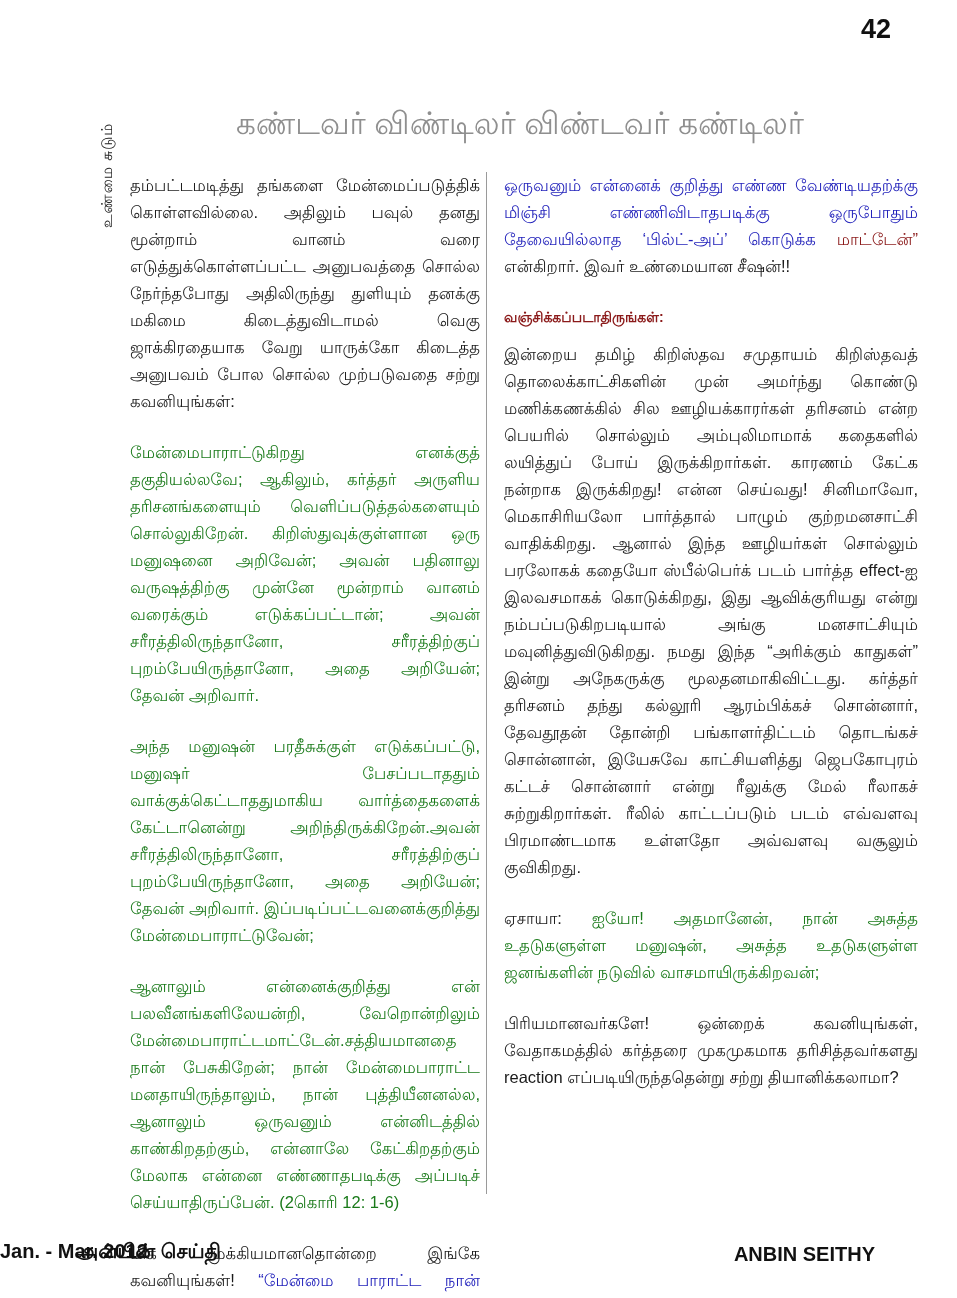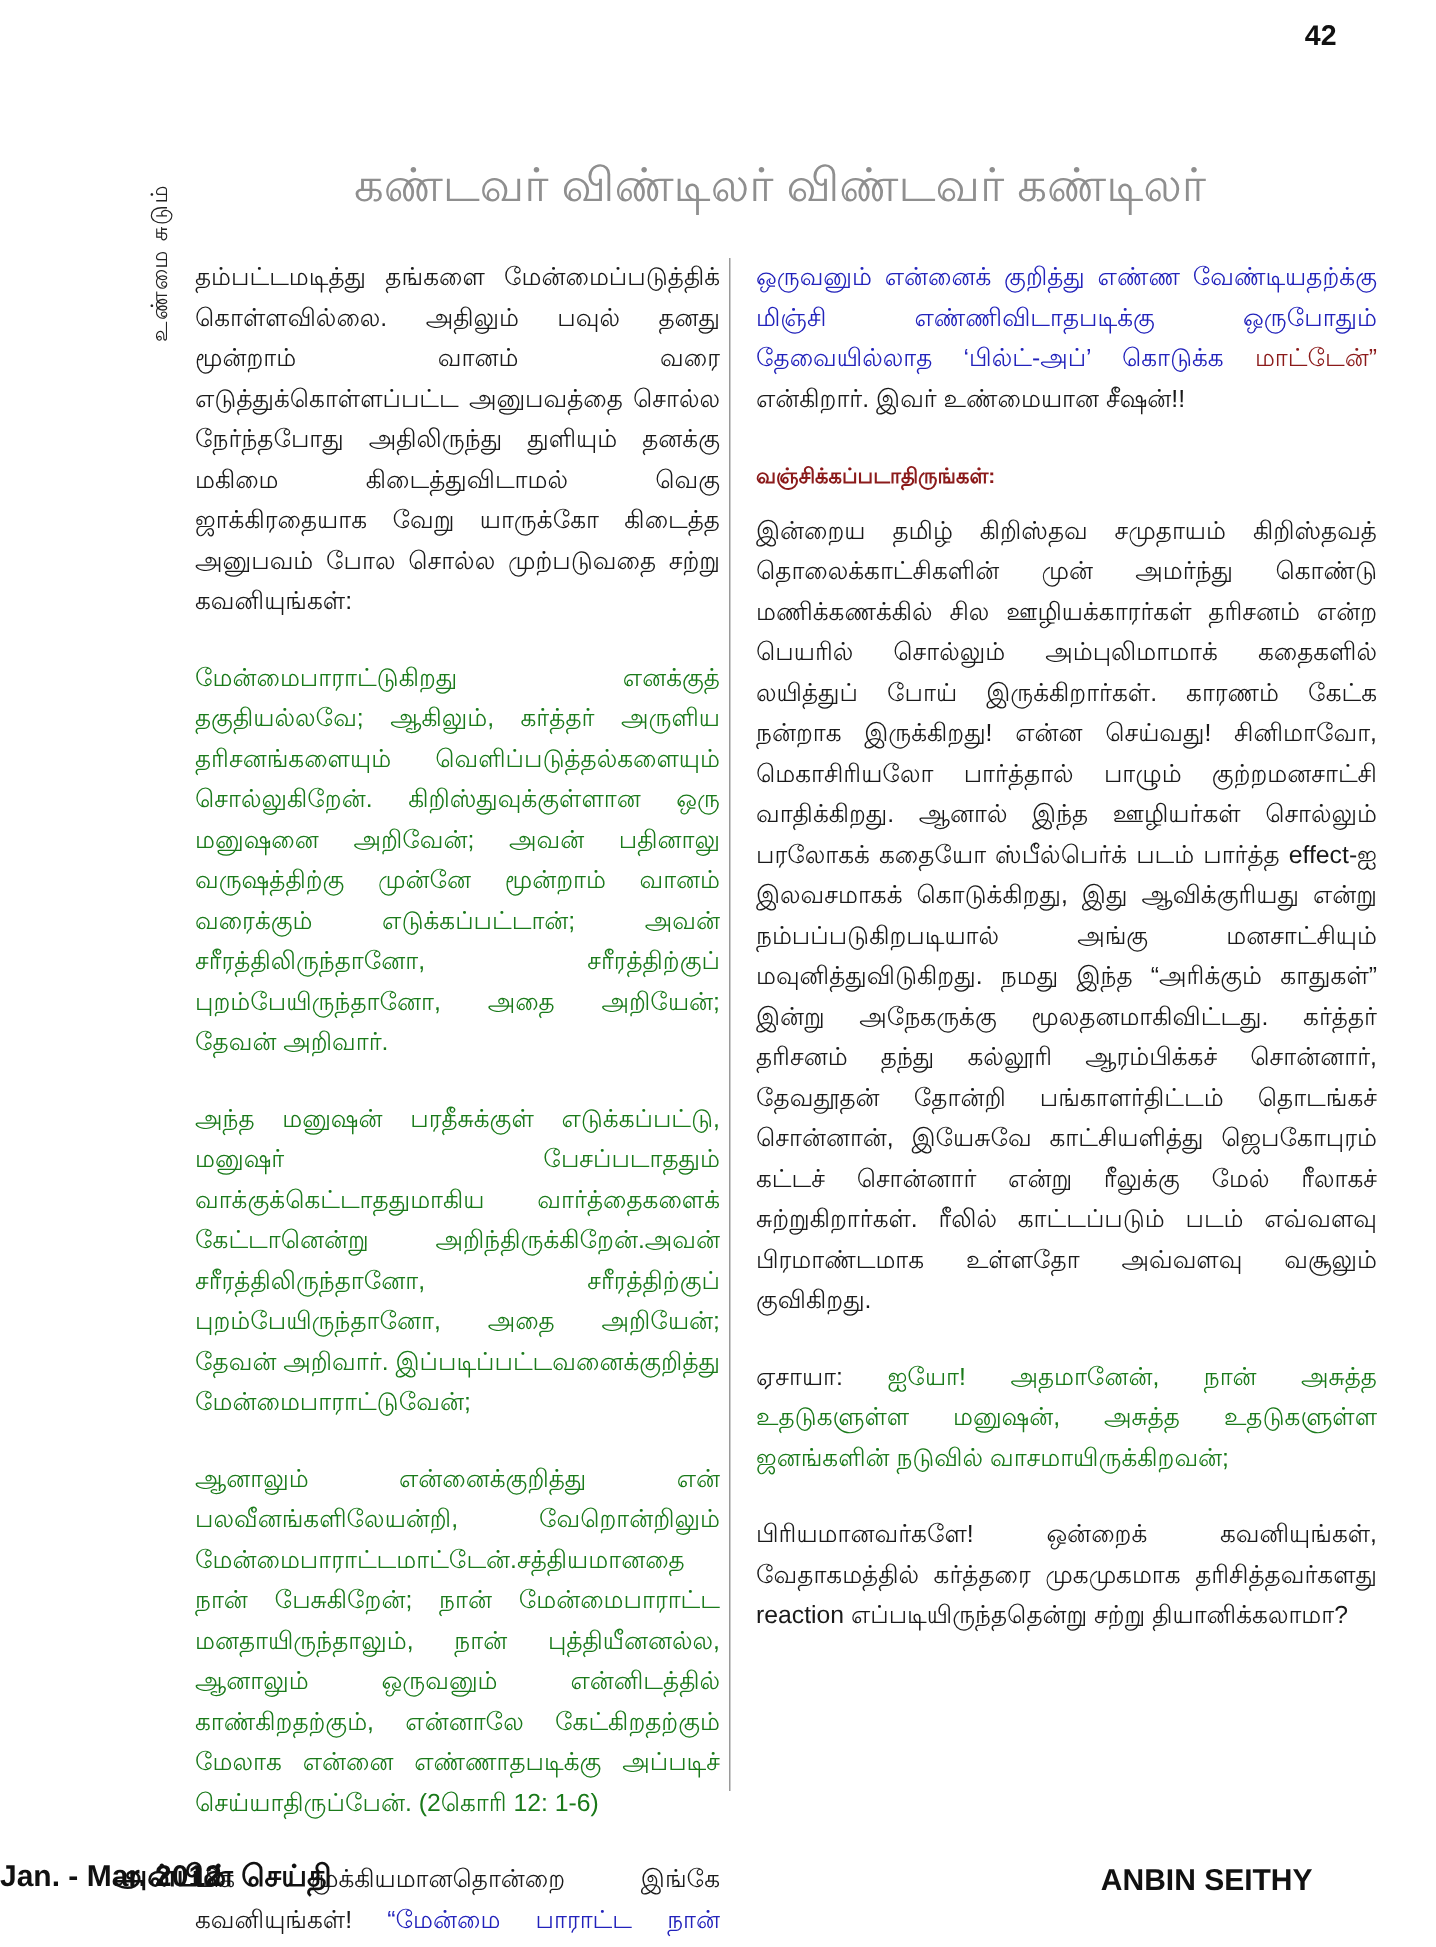--- a/index.html
+++ b/index.html
@@ -1,21 +1,21 @@
 <!DOCTYPE html>
 <html><head>
 <meta charset="utf-8">
 <style>
   html,body{margin:0;padding:0;}
   body{
     width:957px;height:1298px;background:#ffffff;position:relative;
     font-family:"Liberation Sans",sans-serif;color:#1a1a1a;overflow:hidden;
   }
   .page-number{
-    position:absolute;top:14px;right:66px;font-size:19px;font-weight:bold;color:#111;
+    position:absolute;top:14px;right:66px;font-size:27px;font-weight:bold;color:#111;
   }
   .sidebar-label{
     position:absolute;left:98px;top:228px;transform:rotate(-90deg);
     transform-origin:top left;font-size:15px;color:#222;white-space:nowrap;
     letter-spacing:1px;
   }
   .page-title{
     position:absolute;left:130px;top:106px;width:780px;
     font-size:31px;color:#8f8f8f;white-space:nowrap;
   }

